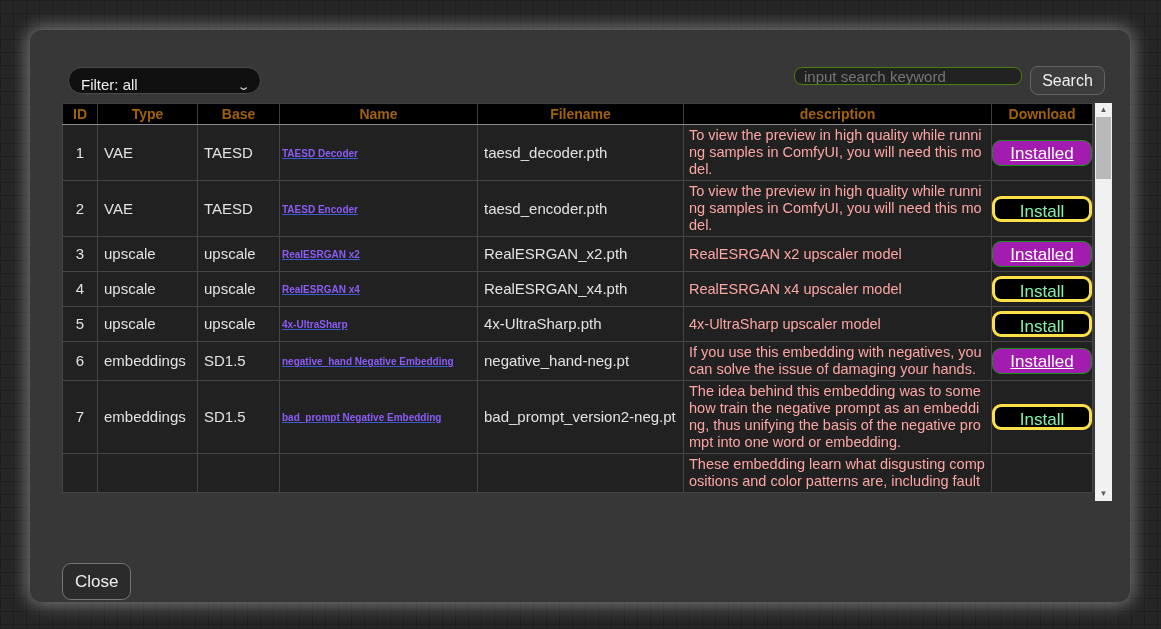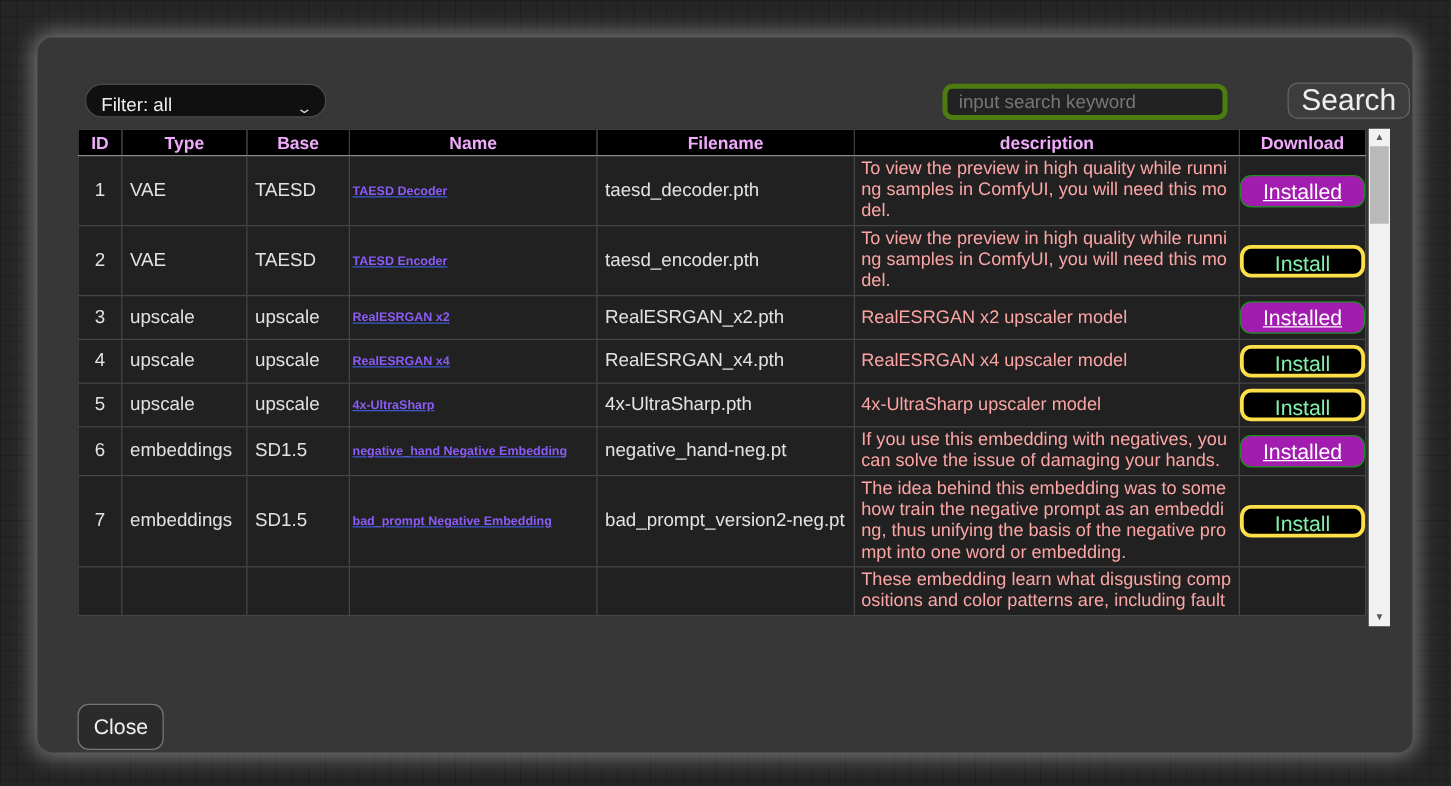--- a/index.html
+++ b/index.html
@@ -21,38 +21,38 @@
   }
   
   .filter-select{
     position:absolute;left:38px;top:37px;width:193px;height:27px;
     background:#101010;border:1px solid #4a4a4a;border-radius:14px;
     color:#eee;font-size:15px;display:flex;align-items:flex-end;
     padding:0 12px;box-sizing:border-box;cursor:pointer;
   }
   .filter-select .chev{margin-left:auto;font-size:11px;color:#ddd;transform:scaleX(1.5);}
   .search-input{
-    position:absolute;left:724px;top:37px;width:228px;height:29px;box-sizing:border-box;
-    background:#222;border:4px solid #4d7c0f;border-radius:8px;
+    position:absolute;left:764px;top:37px;width:228px;height:18px;box-sizing:border-box;
+    background:#222;border:1px solid #4d7c0f;border-radius:8px;
     color:#ddd;font-size:15px;padding:0 9px;outline:none;
     font-family:"Liberation Sans",sans-serif;
   }
   .search-input::placeholder{color:#777;}
   .search-btn{
     position:absolute;left:1000px;top:36px;height:29px;min-width:75px;box-sizing:border-box;
     background:#3d3d3d;border:1px solid #646464;border-radius:8px;
-    color:#eee;font-size:24px;padding:0 10px;cursor:pointer;
+    color:#eee;font-size:16px;padding:0 10px;cursor:pointer;
     font-family:"Liberation Sans",sans-serif;
   }
   
   .table-zone{position:absolute;left:32px;top:73px;width:1050px;height:398px;display:flex;}
   .table-scroll{width:1032px;height:398px;overflow:hidden;}
   table{border-collapse:collapse;table-layout:fixed;width:1030px;background:#212121;}
   th{
-    background:#000;color:#f0abfc;font-size:14px;font-weight:bold;
+    background:#000;color:#a16207;font-size:14px;font-weight:bold;
     padding:2px 4px;border:1px solid #3f3f3f;border-bottom:1px solid #8b8b8b;
     height:15px;white-space:nowrap;overflow:hidden;margin-top:28px;
   }
   td{
     border:1px solid #454545;color:#e2e2e2;font-size:15px;
     padding:2px 6px;vertical-align:middle;line-height:18px;
   }
   tr.data-row{height:35px;}
   td.c-id{text-align:center;padding:2px 2px;}
   td.c-name{padding:2px 2px;}

